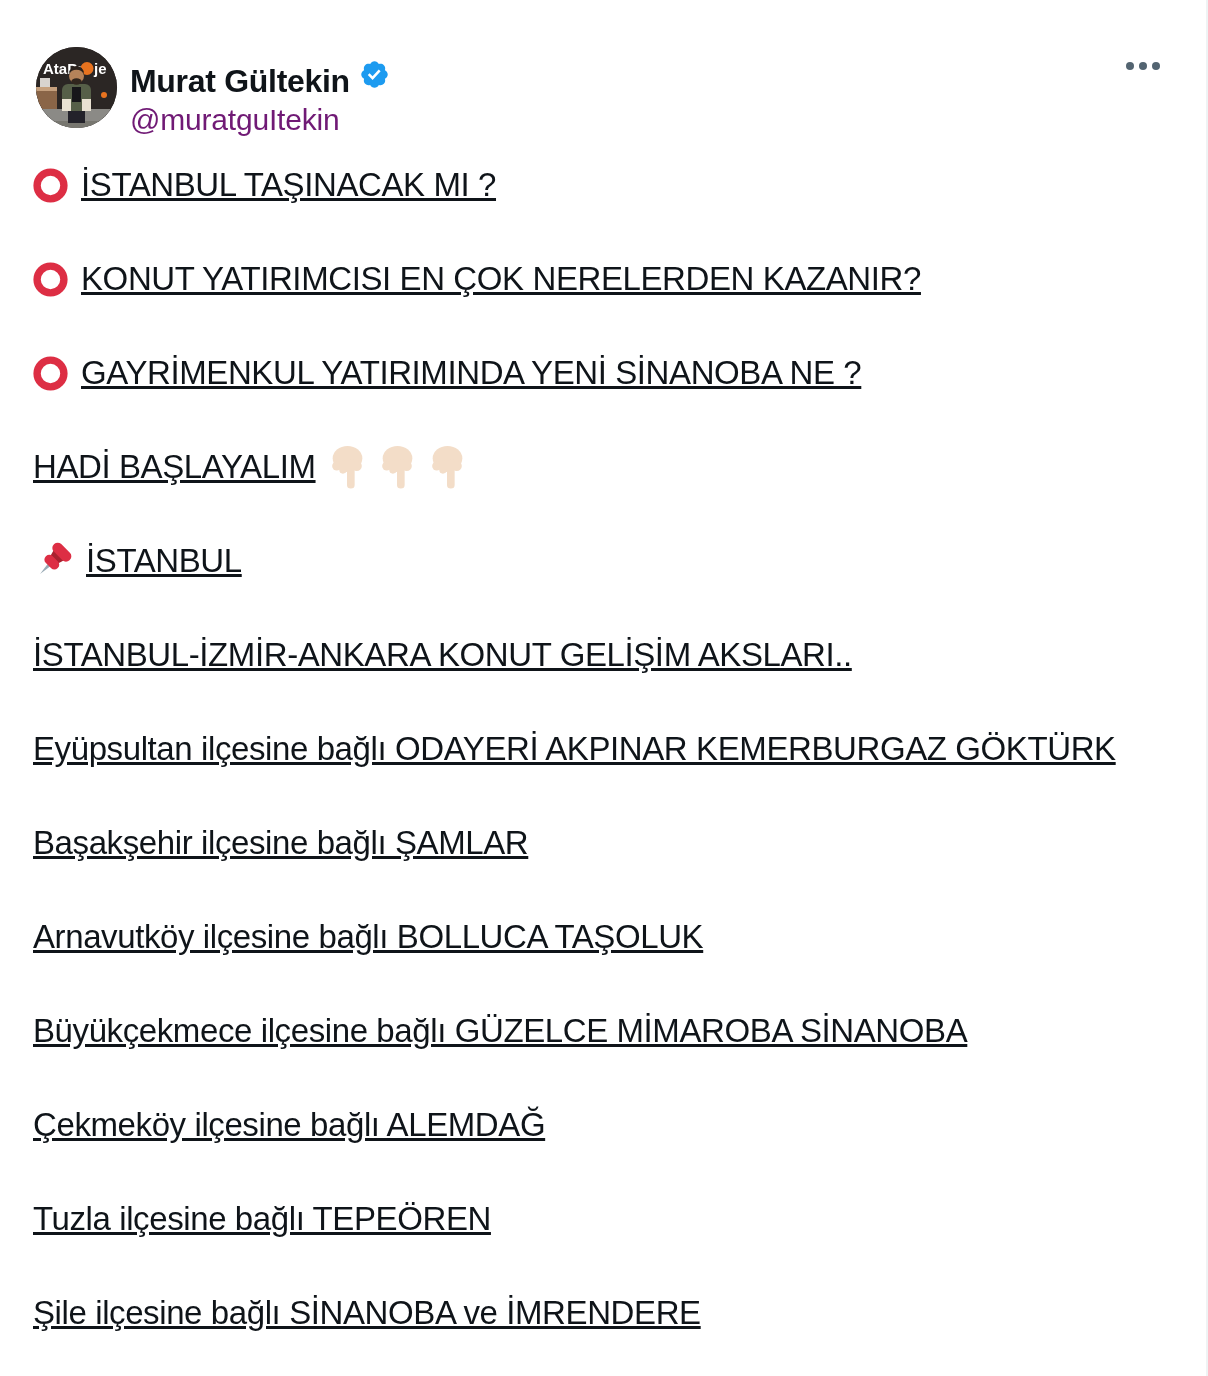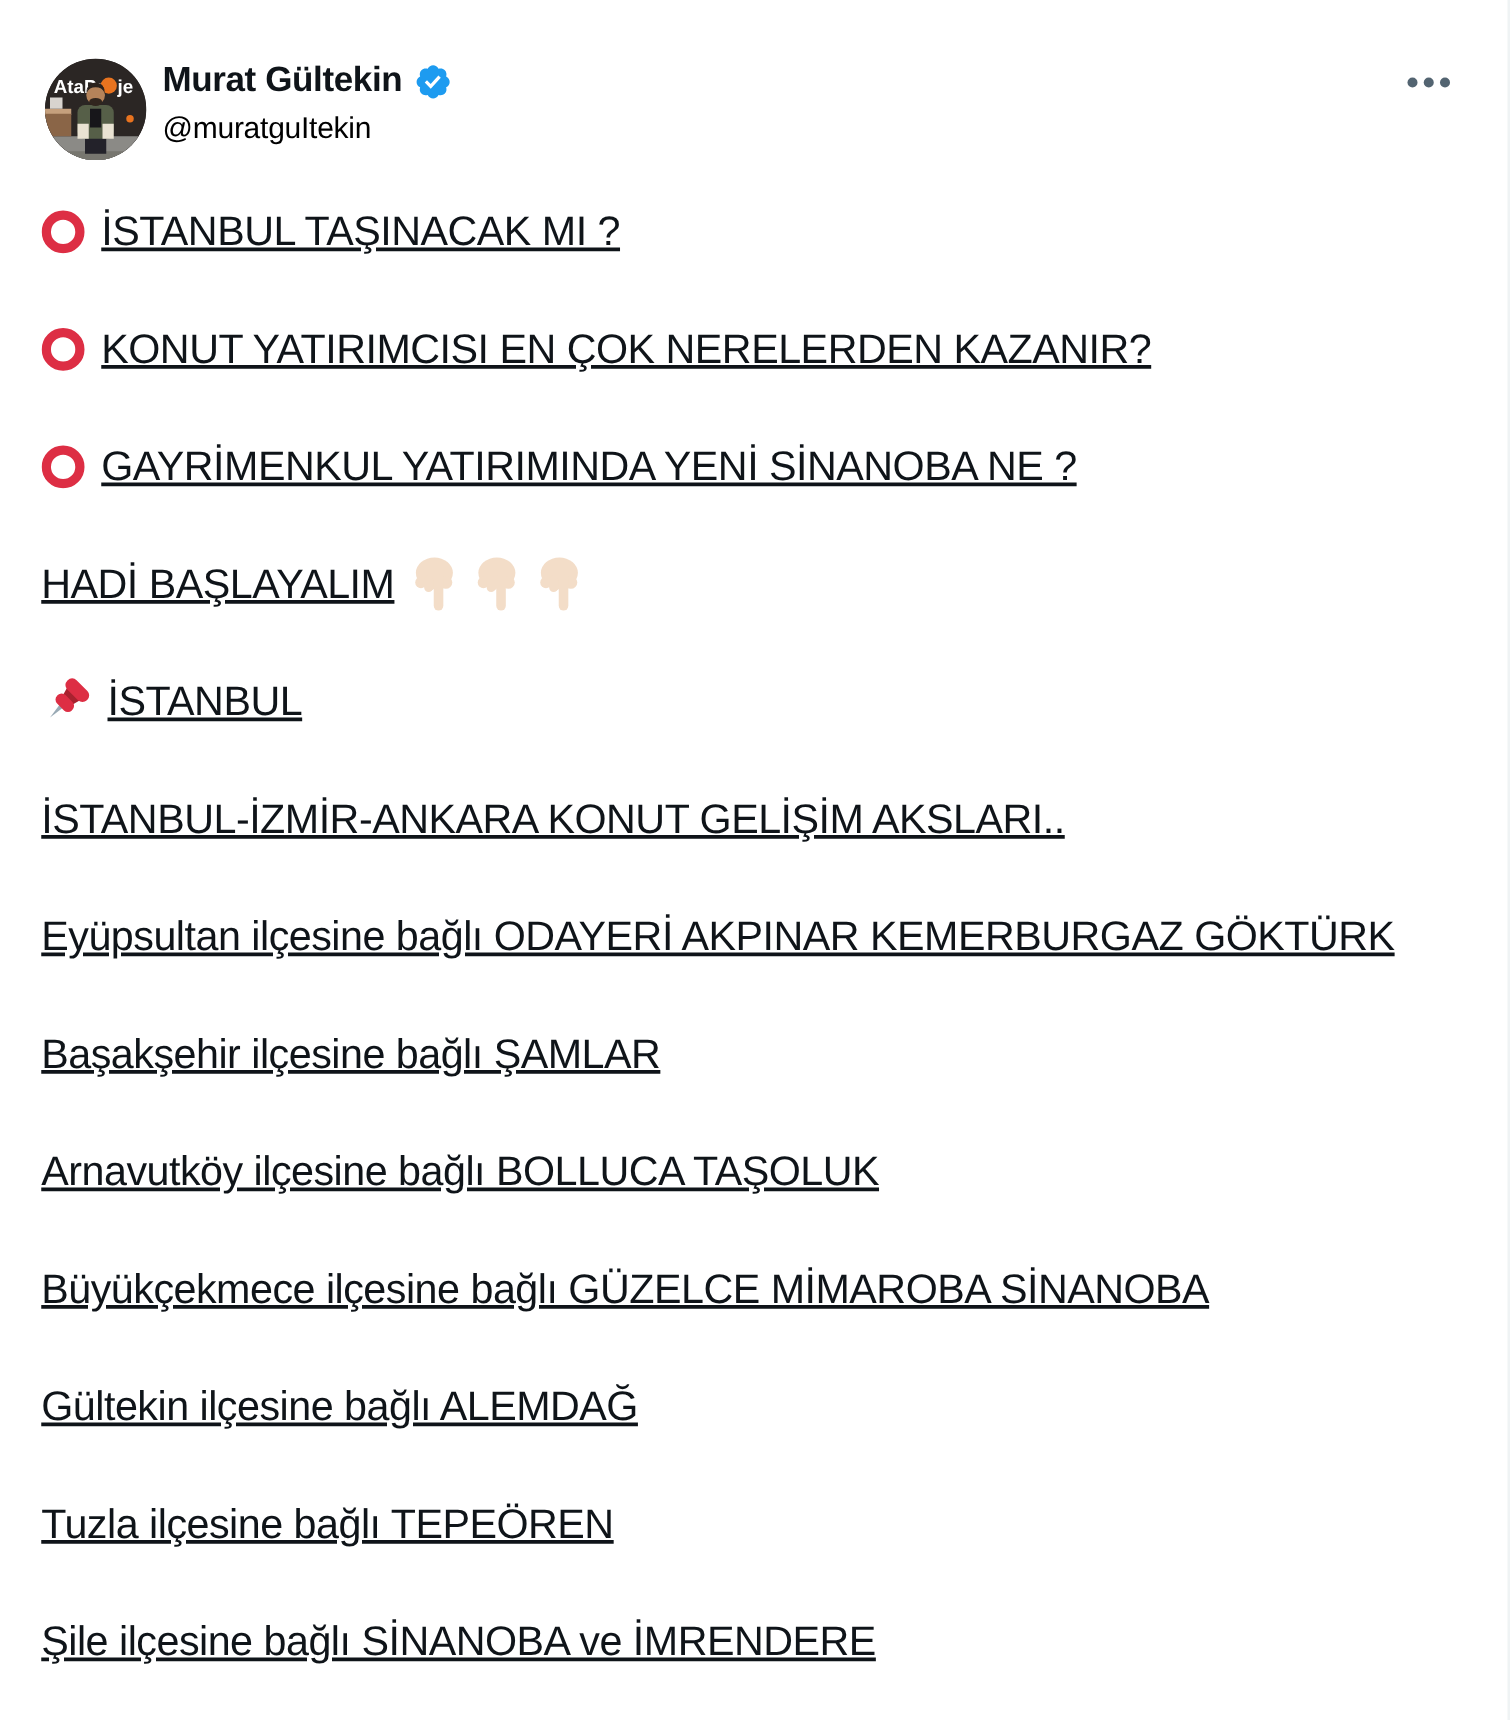--- a/index.html
+++ b/index.html
@@ -17,26 +17,26 @@
   .avatar {
     position: absolute; left: 36px; top: 47px;
     width: 81px; height: 81px;
     border-radius: 50%; overflow: hidden;
     cursor: pointer; background: #2b2624;
   }
   .avatar svg { display: block; }
   .user-block { position: absolute; left: 130px; top: 44px; }
   .name-row { display: flex; align-items: center; gap: 9px; cursor: pointer; }
   .display-name {
-    font-size: 28px; font-weight: 700; color: #0f1419;
-    line-height: 40px; letter-spacing: -0.3px; white-space: nowrap;
+    font-size: 32px; font-weight: 700; color: #0f1419;
+    line-height: 40px; letter-spacing: -0.3px; white-space: nowrap; margin-top: 17px;
   }
   .badge { width: 31px; height: 31px; margin-top: 3px; flex: 0 0 auto; }
   .handle {
-    font-size: 24px; color: #000000; line-height: 37px;
+    font-size: 30px; color: #701a75; line-height: 37px;
     letter-spacing: -0.2px; cursor: pointer; white-space: nowrap;
   }
   .more-button {
     position: absolute; top: 54px; right: 38px;
     display: flex; gap: 5px; padding: 8px; border-radius: 50%;
     cursor: pointer; align-items: center;
   }
   .more-button .dot { width: 8px; height: 8px; border-radius: 50%; background: #536471; }
   
   .tweet-body { position: absolute; left: 33px; top: 162px; width: 1150px; }
@@ -186,21 +186,21 @@
       <div class="para">
         <span class="ptext">Başakşehir ilçesine bağlı ŞAMLAR</span>
       </div>
       <div class="para">
         <span class="ptext">Arnavutköy ilçesine bağlı BOLLUCA TAŞOLUK</span>
       </div>
       <div class="para">
         <span class="ptext">Büyükçekmece ilçesine bağlı GÜZELCE MİMAROBA SİNANOBA</span>
       </div>
       <div class="para">
-        <span class="ptext">Gültekin ilçesine bağlı ALEMDAĞ</span>
+        <span class="ptext">Çekmeköy ilçesine bağlı ALEMDAĞ</span>
       </div>
       <div class="para">
         <span class="ptext">Tuzla ilçesine bağlı TEPEÖREN</span>
       </div>
       <div class="para">
         <span class="ptext">Şile ilçesine bağlı SİNANOBA ve İMRENDERE</span>
       </div>
     </div>
 
 </div>

